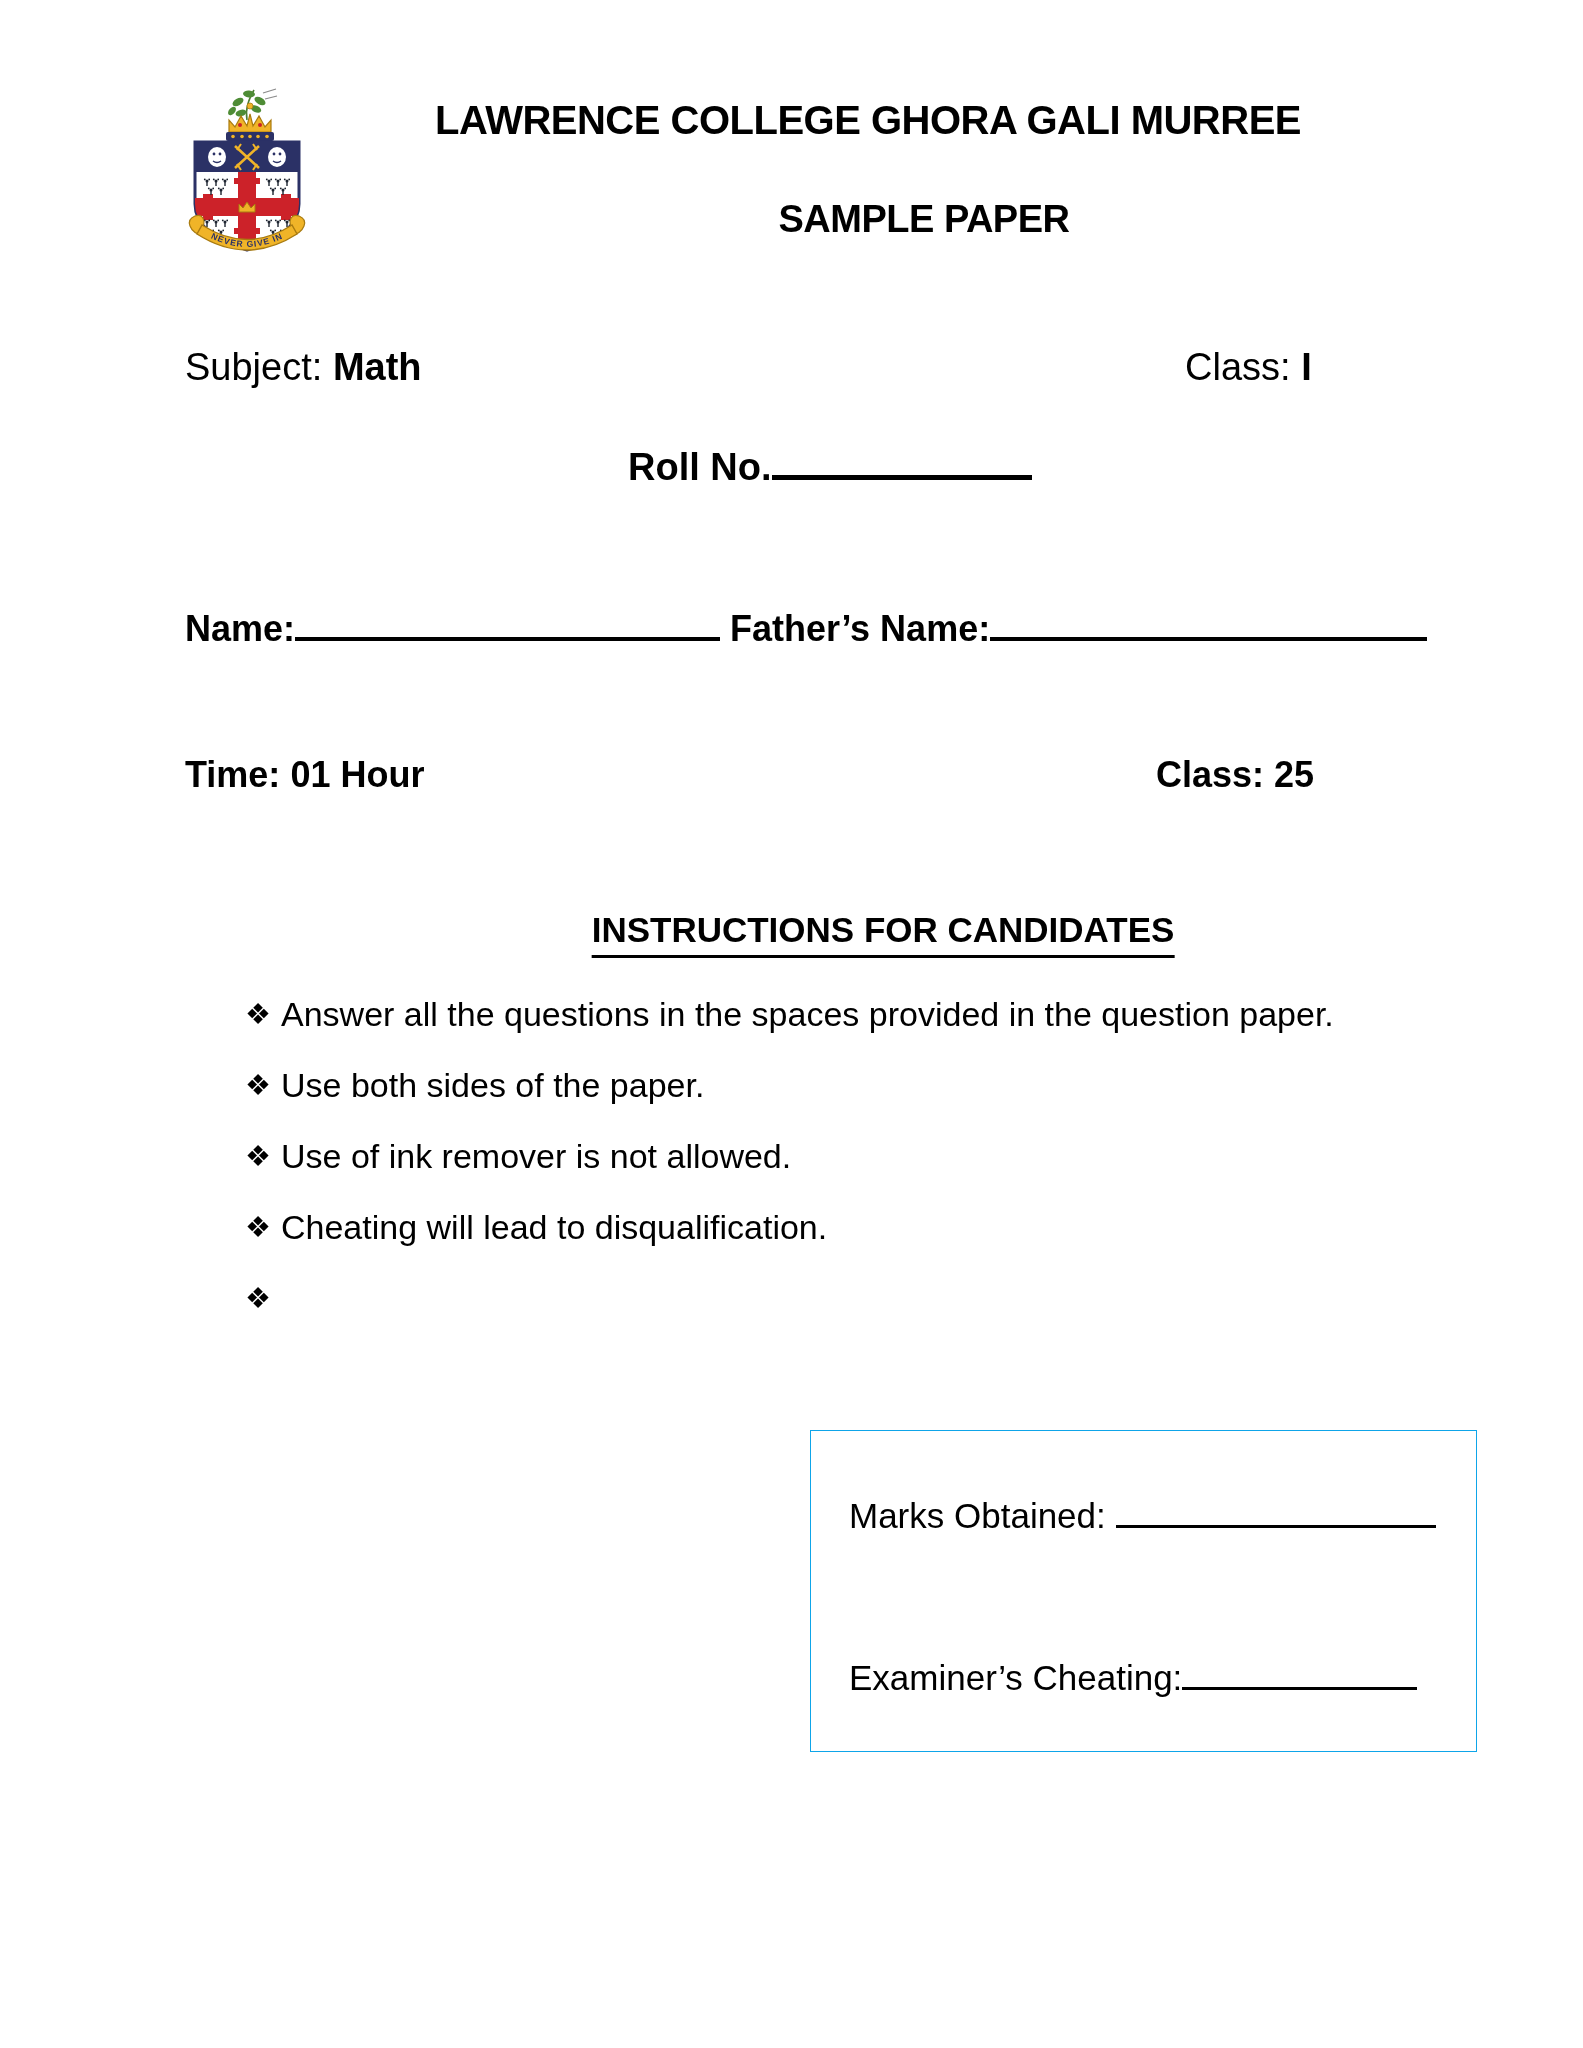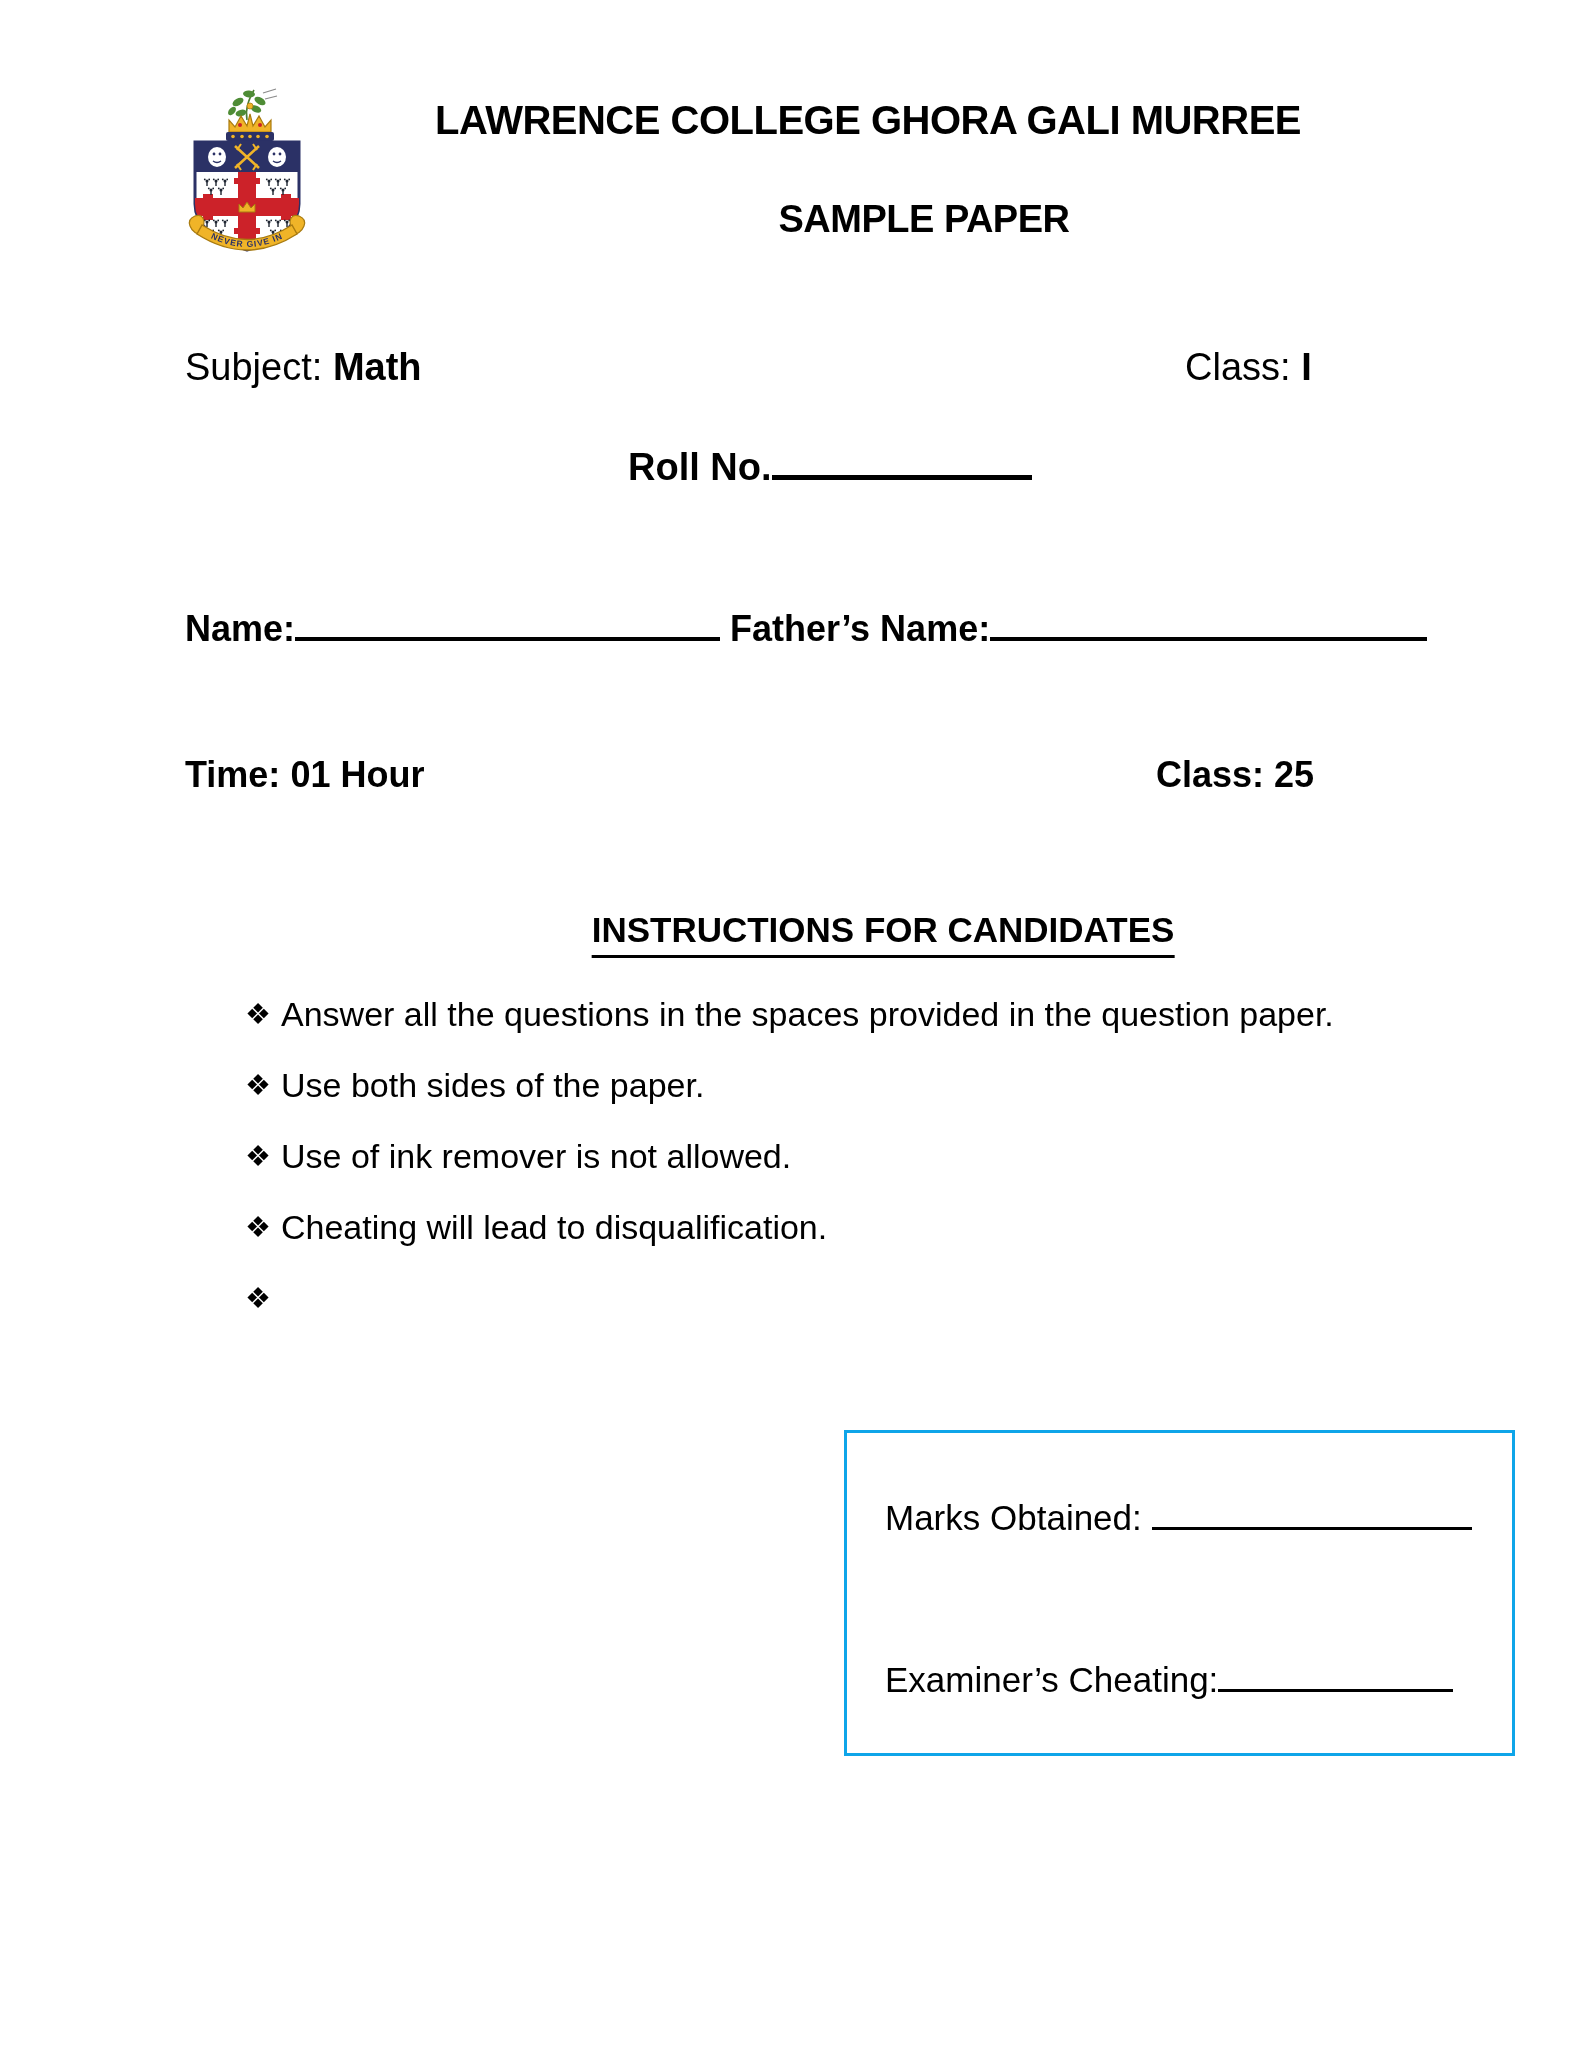--- a/index.html
+++ b/index.html
@@ -53,22 +53,22 @@
   }
   .instructions-list li{
     display:flex;align-items:flex-start;gap:10px;
     margin-bottom:31px;line-height:40px;
   }
   .bullet-glyph{
     font-family:"DejaVu Sans", sans-serif;
     font-size:29px;line-height:40px;flex:0 0 auto;
   }
   .marks-box{
-    top:1430px;left:844px;width:665px;height:320px;
-    border:3px solid #0ea5e9;
+    top:1430px;left:810px;width:665px;height:320px;
+    border:1px solid #0ea5e9;
   }
   .box-line{position:absolute;left:38px;font-size:35px;white-space:nowrap;}
   .box-line-1{top:58px;}
   .box-line-2{top:220px;}
   .obtained-line{width:320px;border-bottom-width:3px;}
   .signature-line{width:235px;border-bottom-width:3px;}
 </style>
 </head>
 <body>
 

